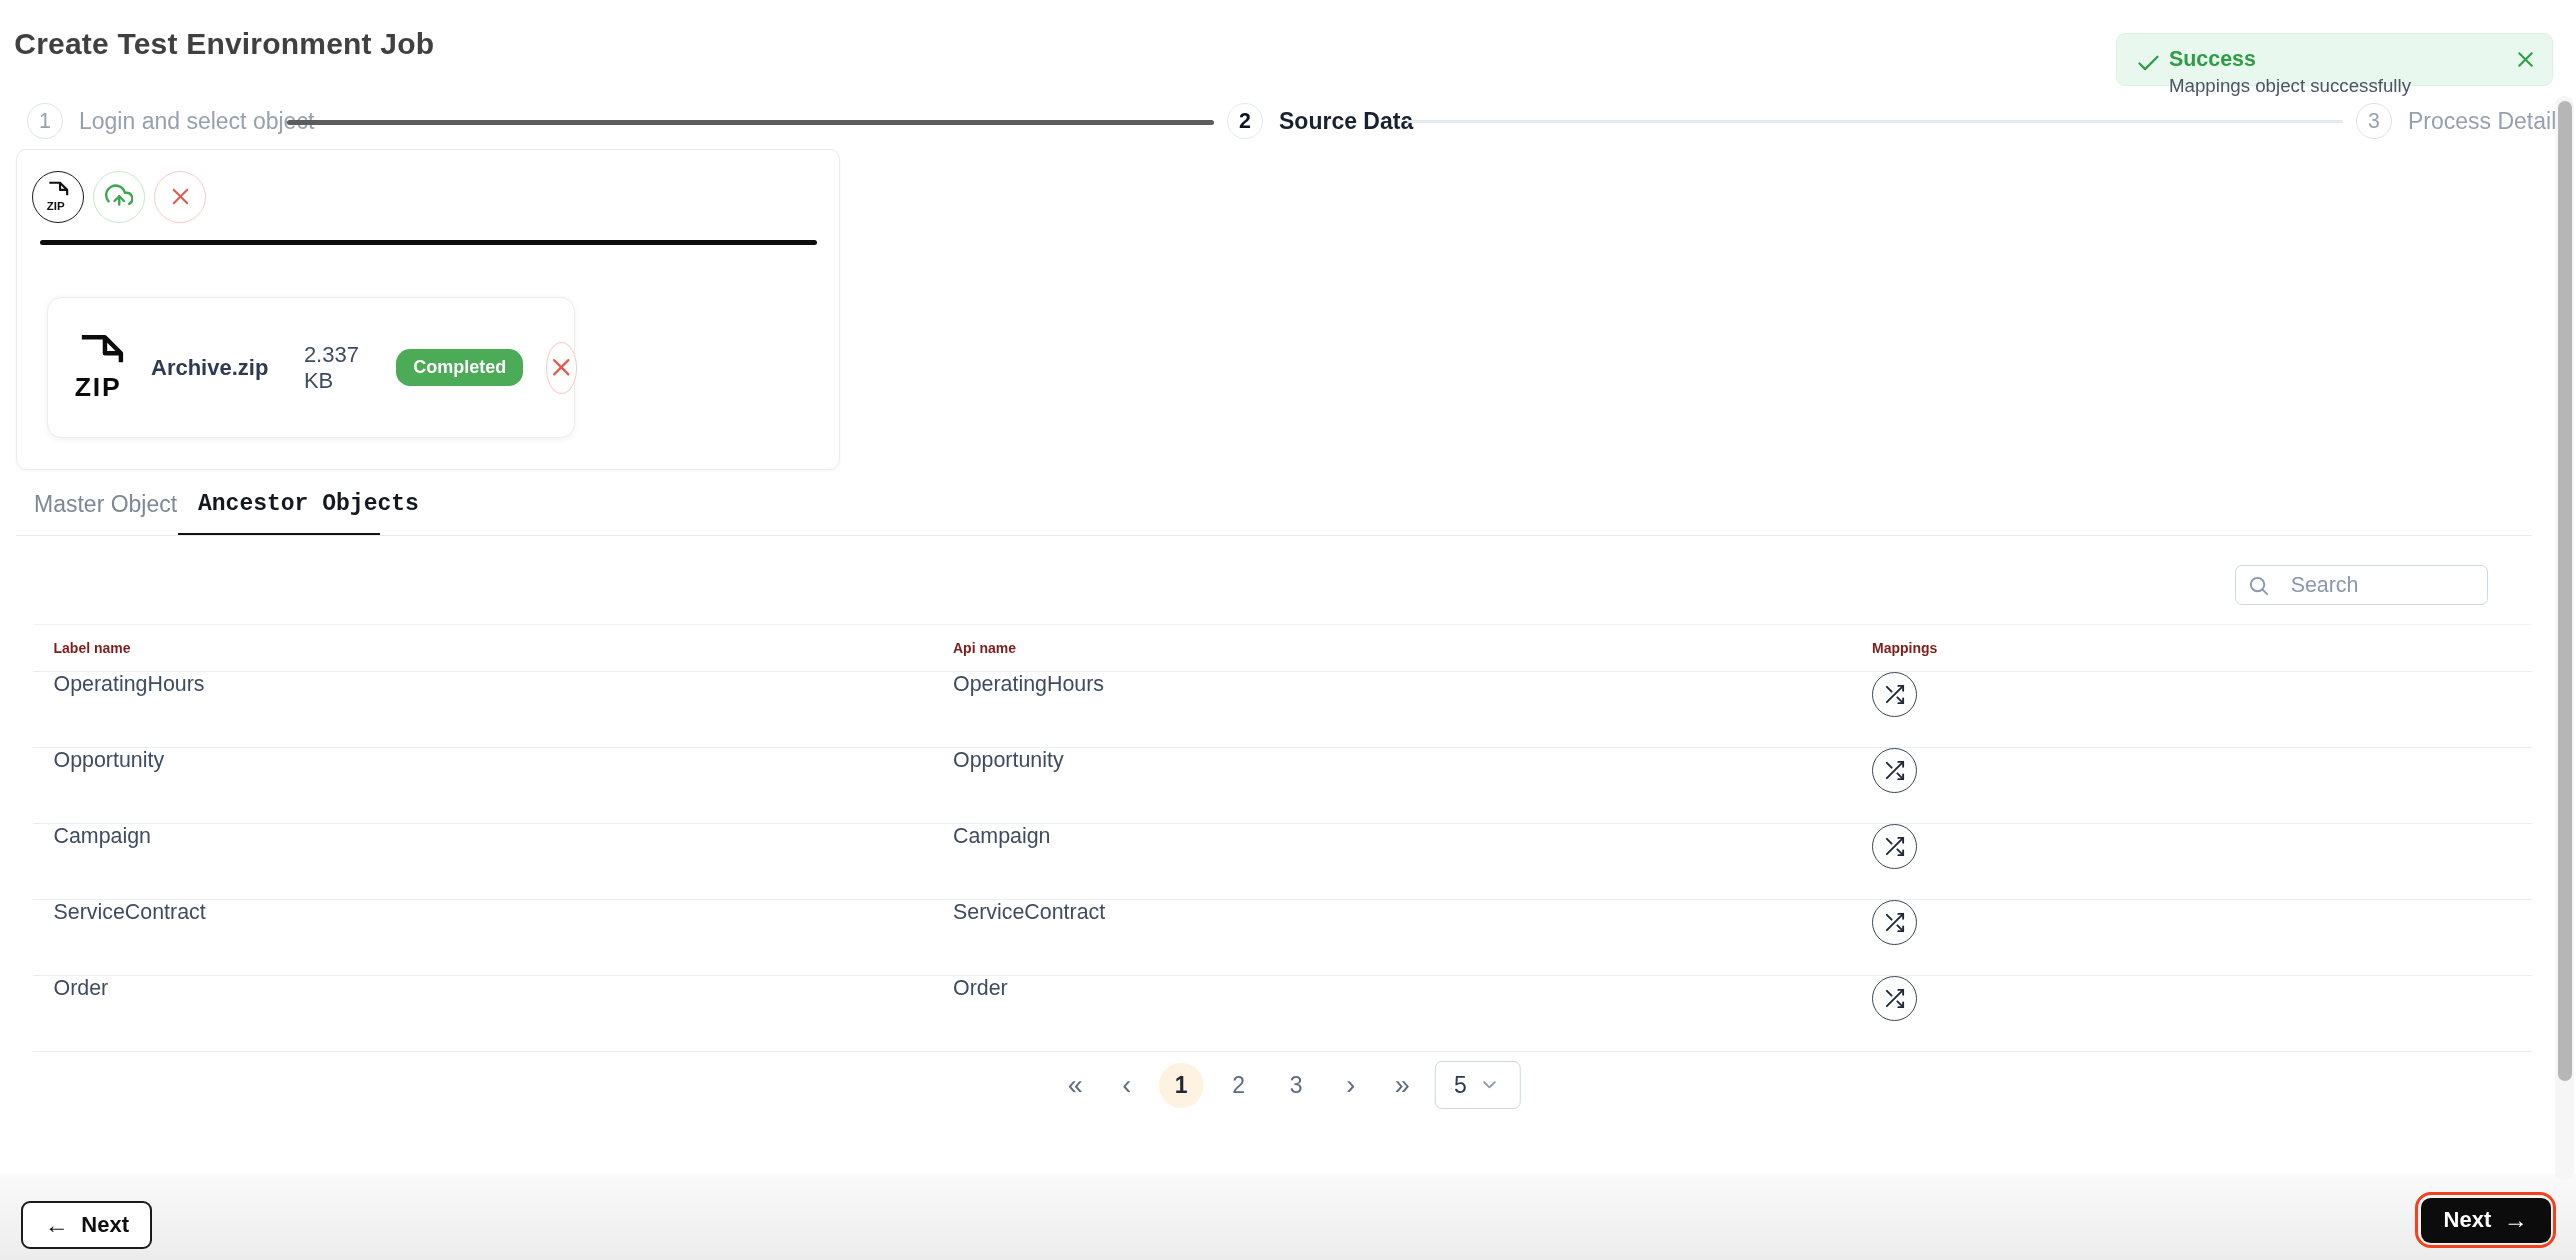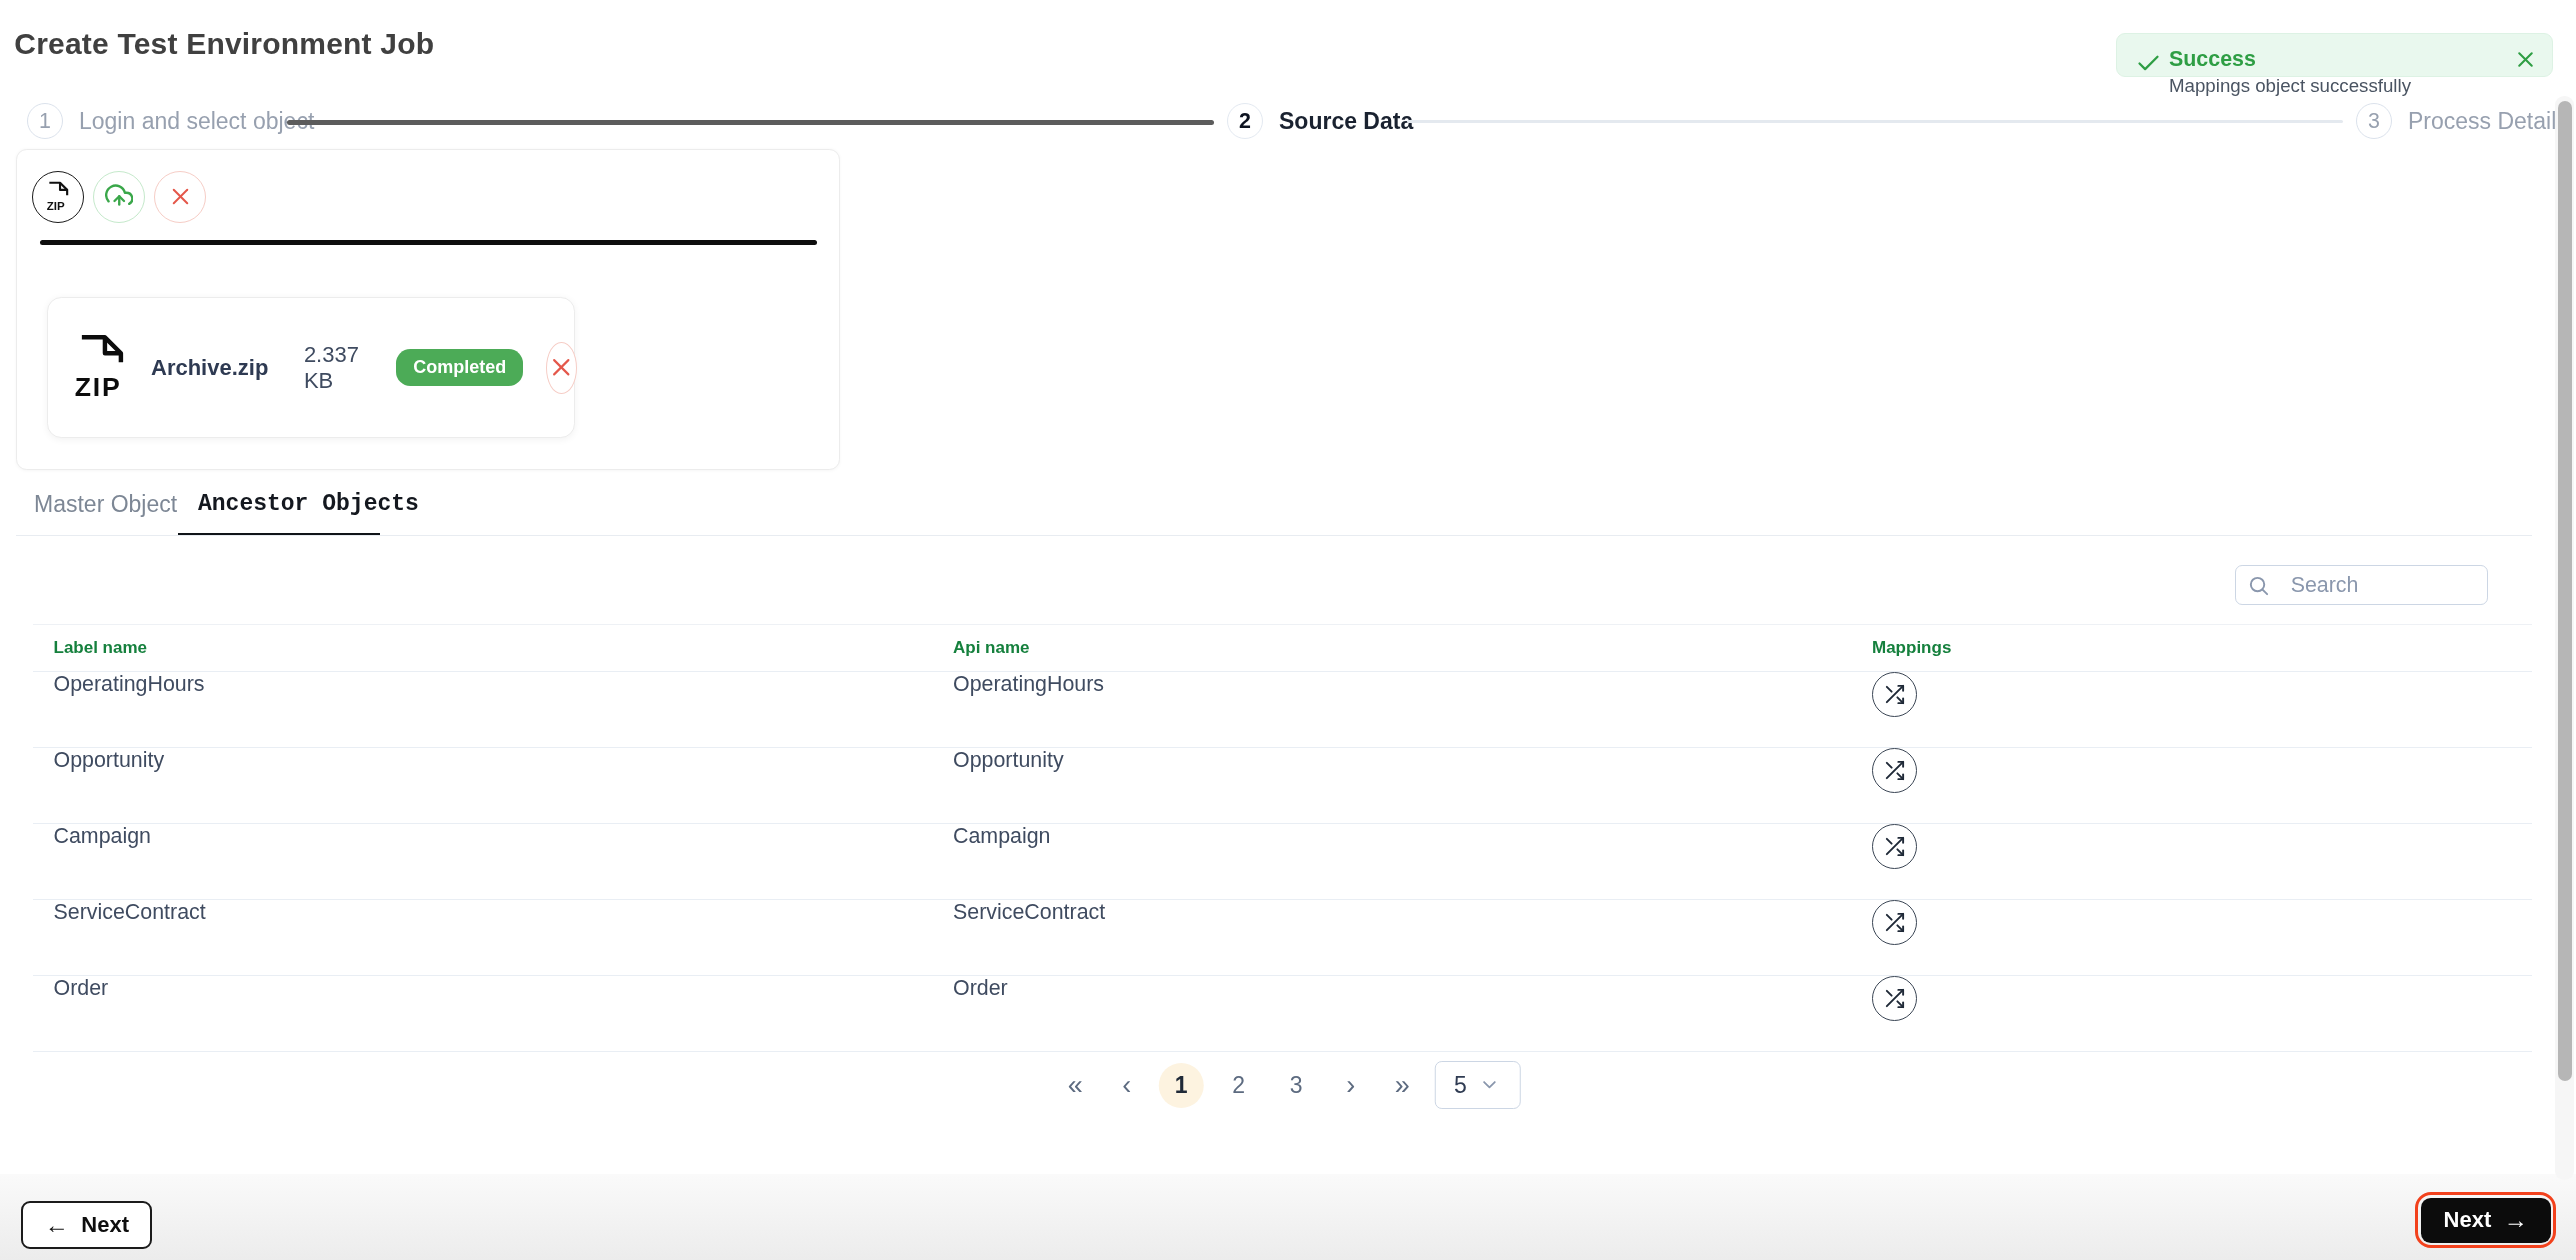--- a/index.html
+++ b/index.html
@@ -5,21 +5,21 @@
   * { margin:0; padding:0; box-sizing:border-box; }
   html,body { background:#e9e9e9; }
   .page {
     position:relative; width:2576px; height:1260px; background:#ffffff;
     font-family:"Liberation Sans", sans-serif; overflow:hidden; color:#2f3b52;
   }
   
   .page-title { position:absolute; left:14.3px; top:27px; font-size:30px; font-weight:700; color:#404040; letter-spacing:0.2px; }
 
   
-  .toast { position:absolute; left:2116px; top:33px; width:437px; height:44px;
+  .toast { position:absolute; left:2116px; top:33px; width:437px; height:53px;
     background:#e9f8ee; border:0.9px solid #ddf2e4; border-radius:9px; }
   .toast-check { position:absolute; left:18px; top:16px; }
   .toast-title { position:absolute; left:52px; top:12.5px; font-size:21.4px; font-weight:600; color:#2e9e44; }
   .toast-msg { position:absolute; left:52px; top:41px; font-size:18.7px; color:#4a5462; }
   .toast-close { position:absolute; right:14.3px; top:12.5px; width:25px; height:25px; cursor:pointer; background:none; border:none; }
 
   
   .stepper { position:absolute; left:0; top:103px; width:100%; height:39px; }
   .step { position:absolute; display:flex; align-items:center; gap:16px; }
   .step-circle { width:36px; height:36px; border-radius:50%; display:flex; align-items:center; justify-content:center;
@@ -60,21 +60,21 @@
 
   
   .search-box { position:absolute; left:2235px; top:565px; width:253px; height:40px;
     border:1.8px solid #ccd6e4; border-radius:7.1px; display:flex; align-items:center; padding:0 10.7px; gap:21px; background:#fff; }
   .search-box input { border:none; outline:none; width:100%; font-size:21.4px; color:#2f3b52; font-family:"Liberation Sans", sans-serif; background:transparent; }
   .search-box input::placeholder { color:#8a97ad; }
 
   
   .table { position:absolute; left:33px; top:624px; width:2499px; }
   .thead { display:flex; align-items:center; height:48px; border-top:0.9px solid #eef1f5; border-bottom:0.9px solid #e9eef4; }
-  .th { font-size:17px; font-weight:600; color:#15803d; }
+  .th { font-size:14px; font-weight:600; color:#7f1d1d; }
   .trow { display:flex; height:76px; border-bottom:0.9px solid #e9eef4; }
   .td { font-size:21.4px; color:#3f4b60; }
   .col1 { width:920px; padding-left:20.5px; }
   .col2 { width:919px; }
   .col3 { flex:1; }
   .map-btn { width:45px; height:45px; border-radius:50%; border:1.8px solid #3a4554; background:#fff;
     display:flex; align-items:center; justify-content:center; cursor:pointer; }
 
   
   .pagination { position:absolute; left:50%; top:1061px; transform:translateX(-50%);

